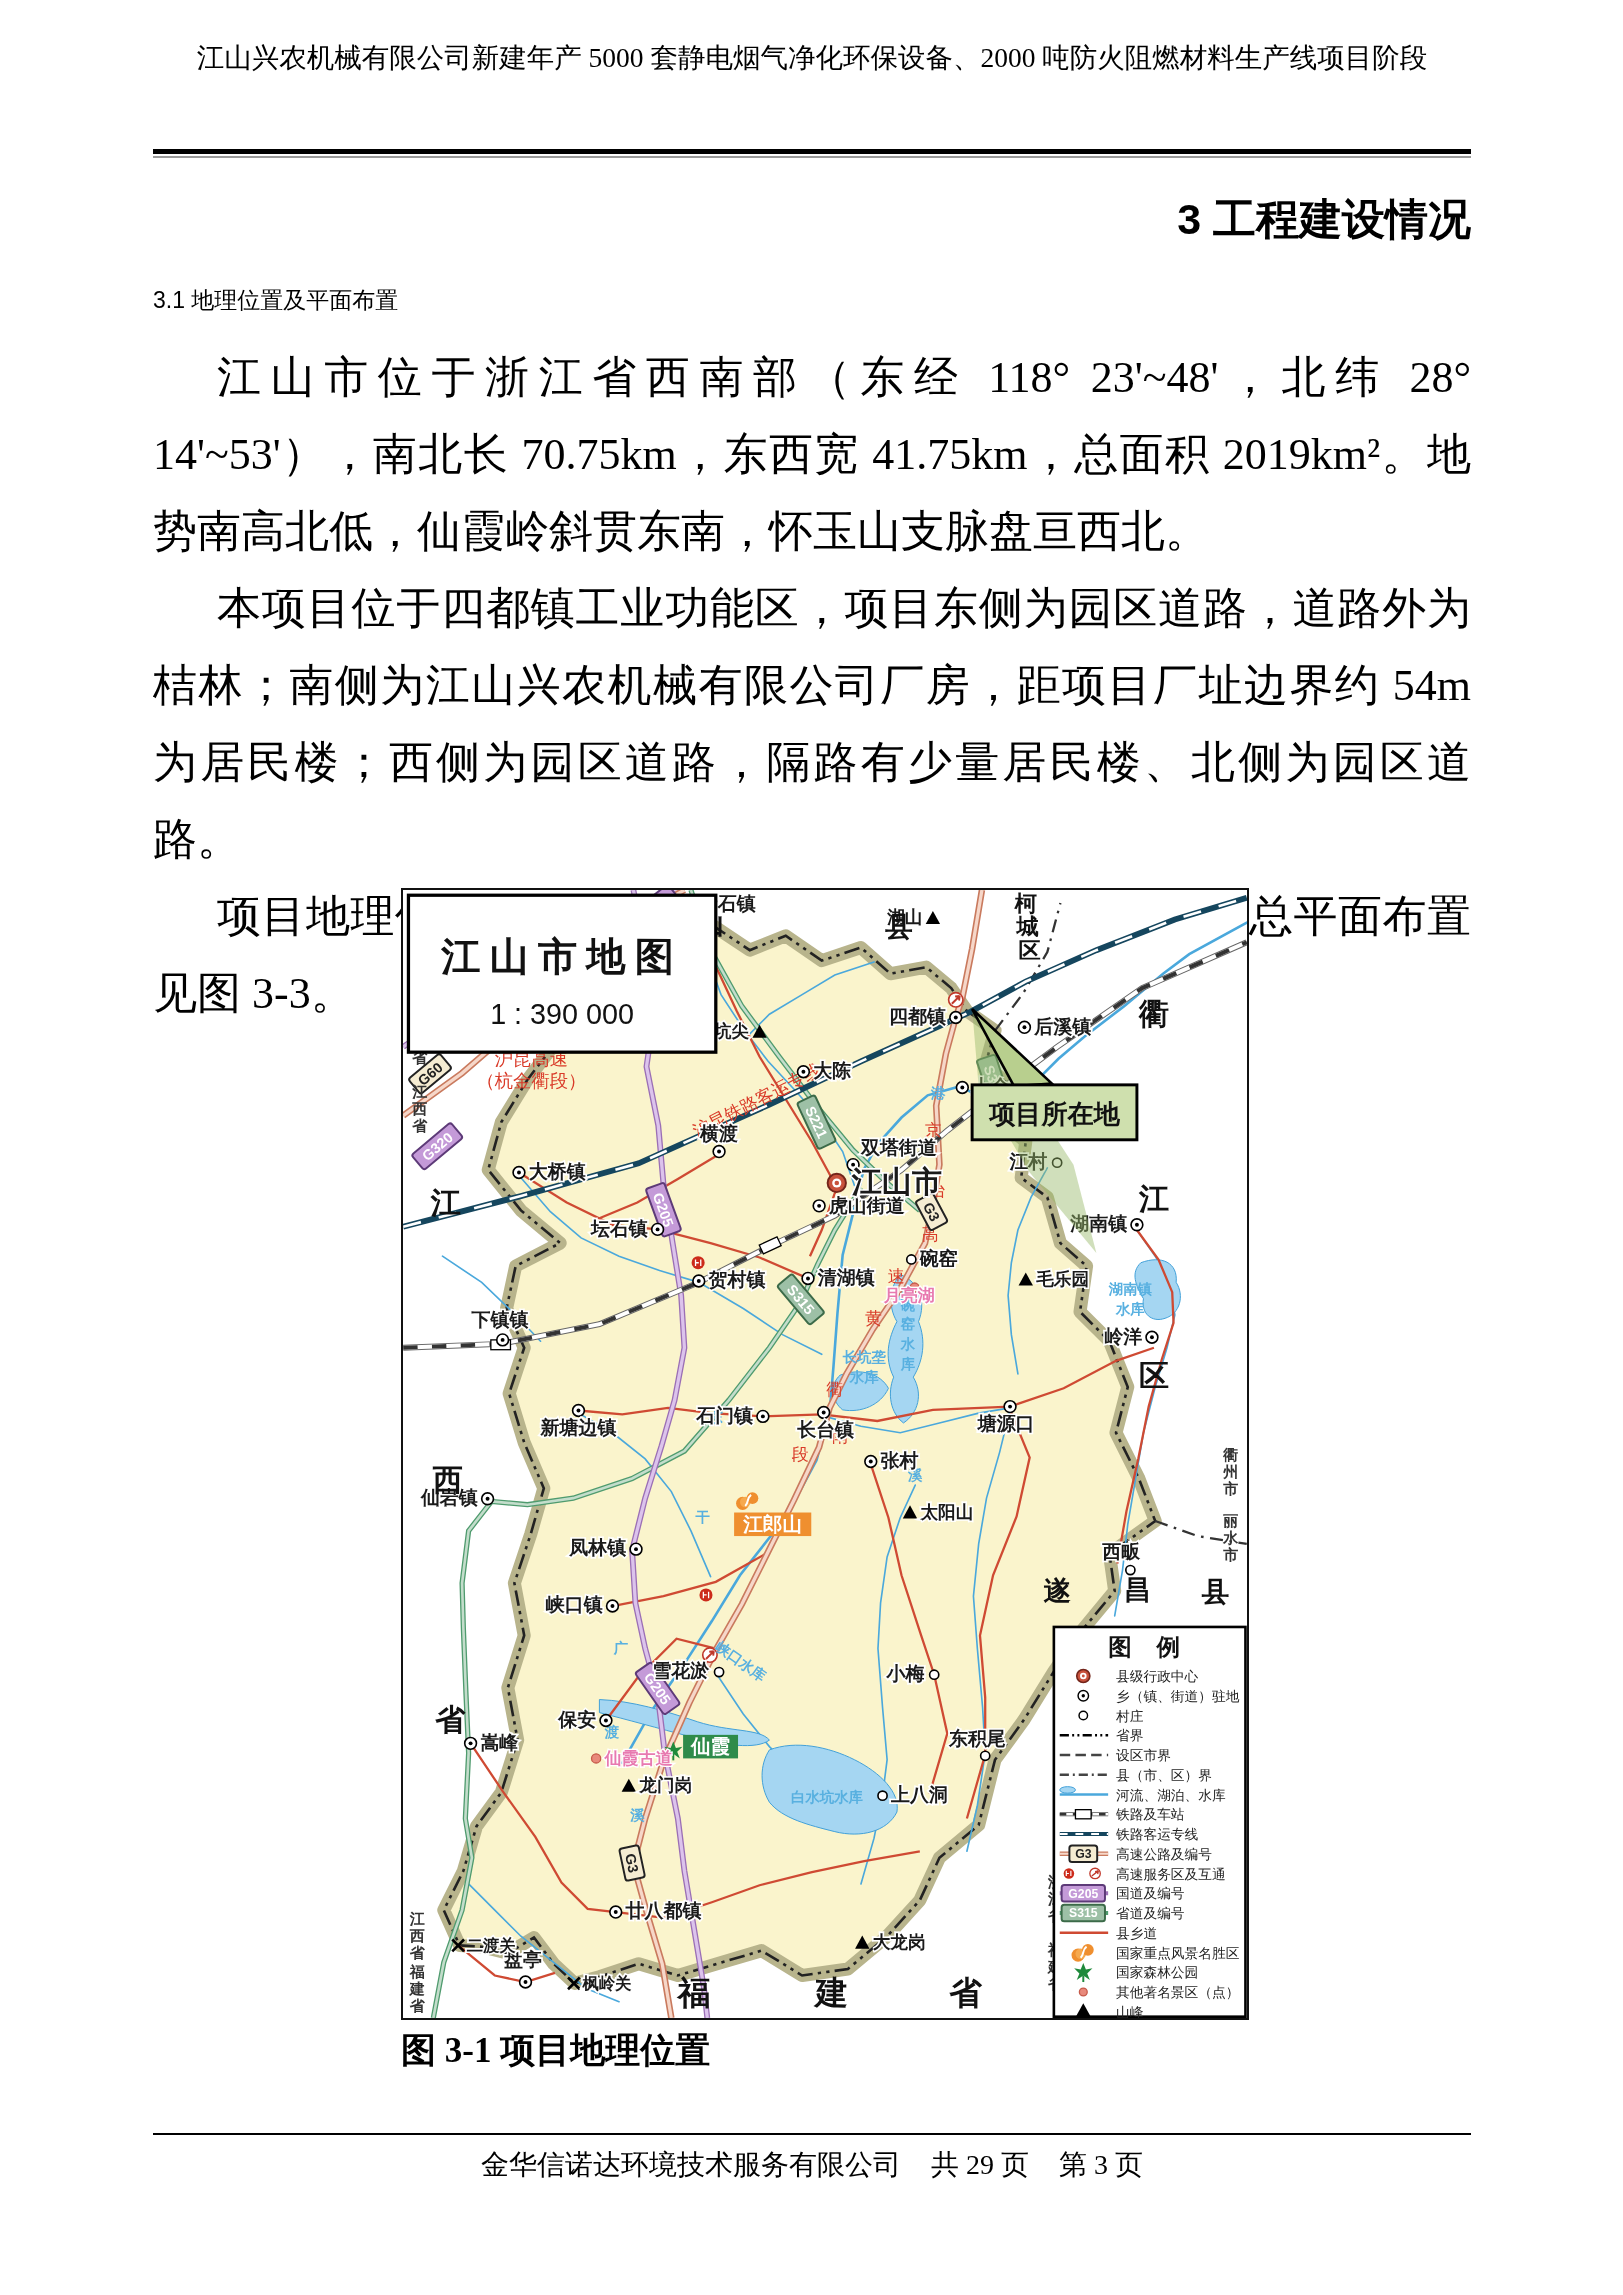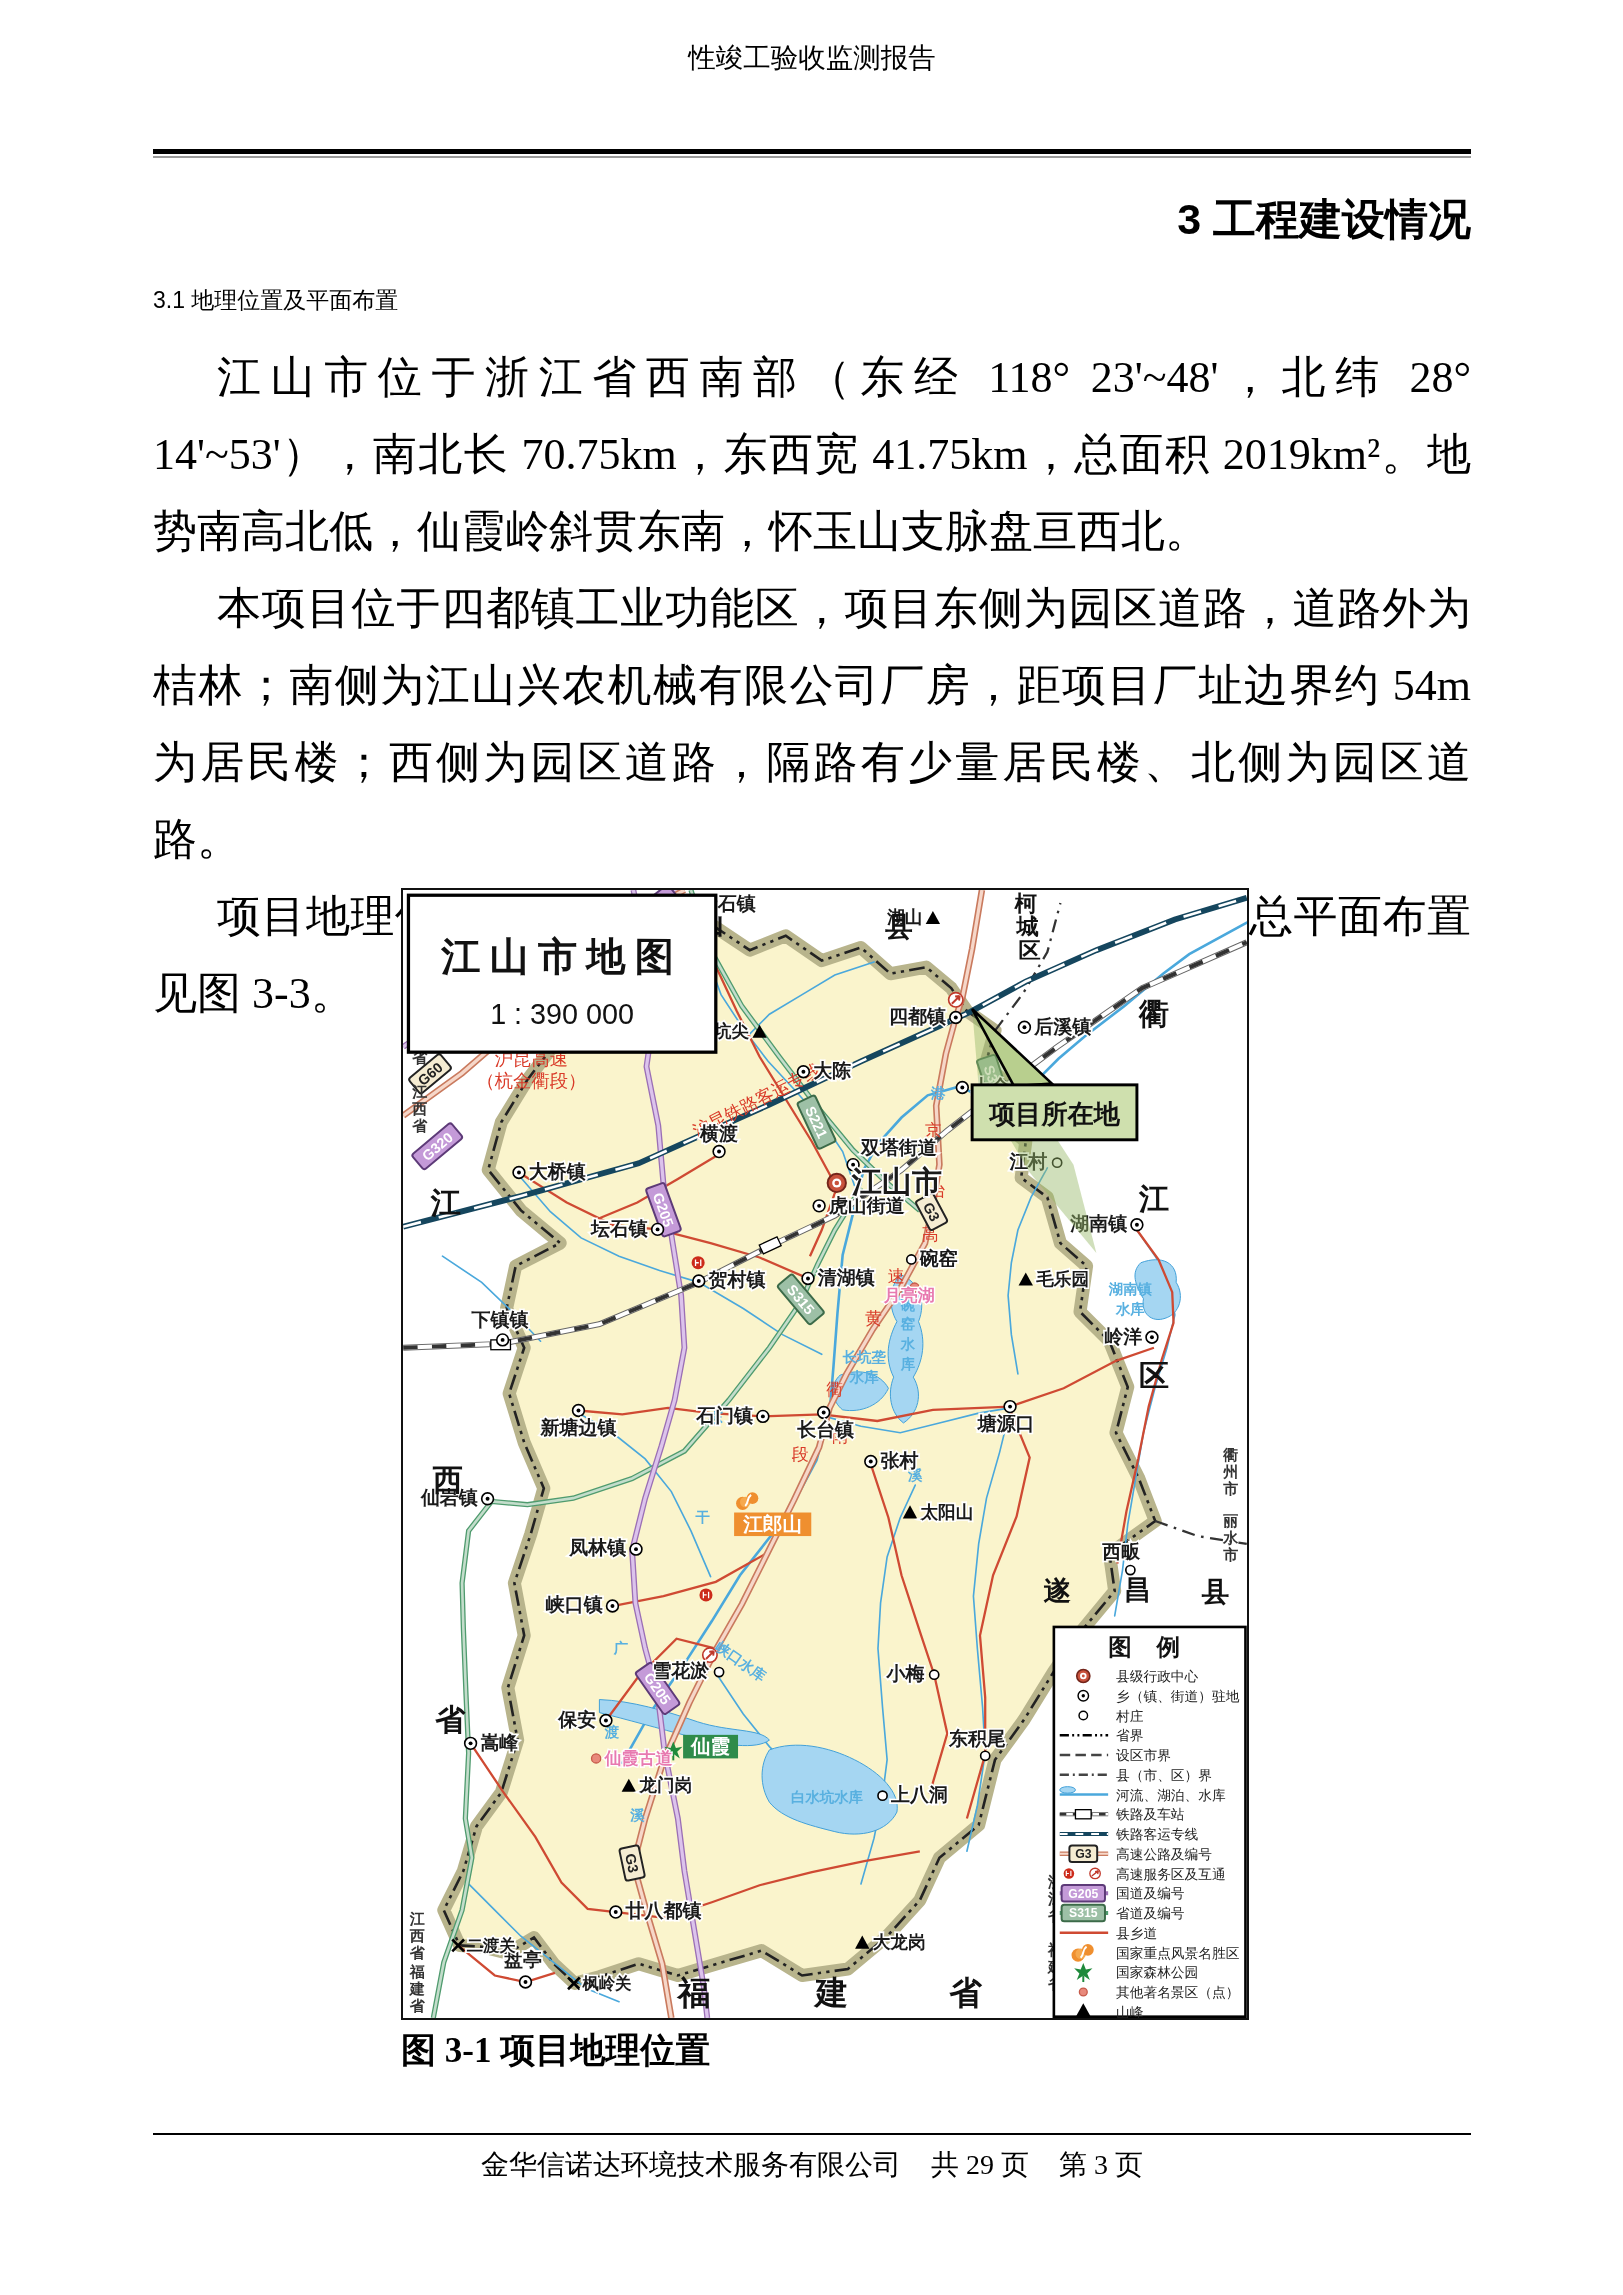--- a/index.html
+++ b/index.html
@@ -21,21 +21,21 @@
   #footer-row{left:153px;top:2146px;width:1318px;font-size:28px;display:flex;justify-content:center;}
   #footer-right span{margin-left:30px;}
   svg text{font-family:"Liberation Sans",sans-serif;}
 </style>
 </head>
 <body>
 
 <div id="page">
 
   <div class="abs" id="header-block">
-    <div>性竣工验收监测报告</div>
+    <div>江山兴农机械有限公司新建年产 5000 套静电烟气净化环保设备、2000 吨防火阻燃材料生产线项目阶段</div>
   </div>
   <div class="abs" id="header-rule-main"></div>
   <div class="abs" id="header-rule-shadow"></div>
 
   <div class="abs" id="doc-title">3 工程建设情况</div>
   <div class="abs" id="section-heading">3.1 地理位置及平面布置</div>
 
   <div class="abs" id="body-text">
     <p>江山市位于浙江省西南部（东经 118° 23'~48'，北纬 28° 14'~53'），南北长 70.75km，东西宽 41.75km，总面积 2019km²。地势南高北低，仙霞岭斜贯东南，怀玉山支脉盘亘西北。</p>
     <p>本项目位于四都镇工业功能区，项目东侧为园区道路，道路外为桔林；南侧为江山兴农机械有限公司厂房，距项目厂址边界约 54m 为居民楼；西侧为园区道路，隔路有少量居民楼、北侧为园区道路。</p>

